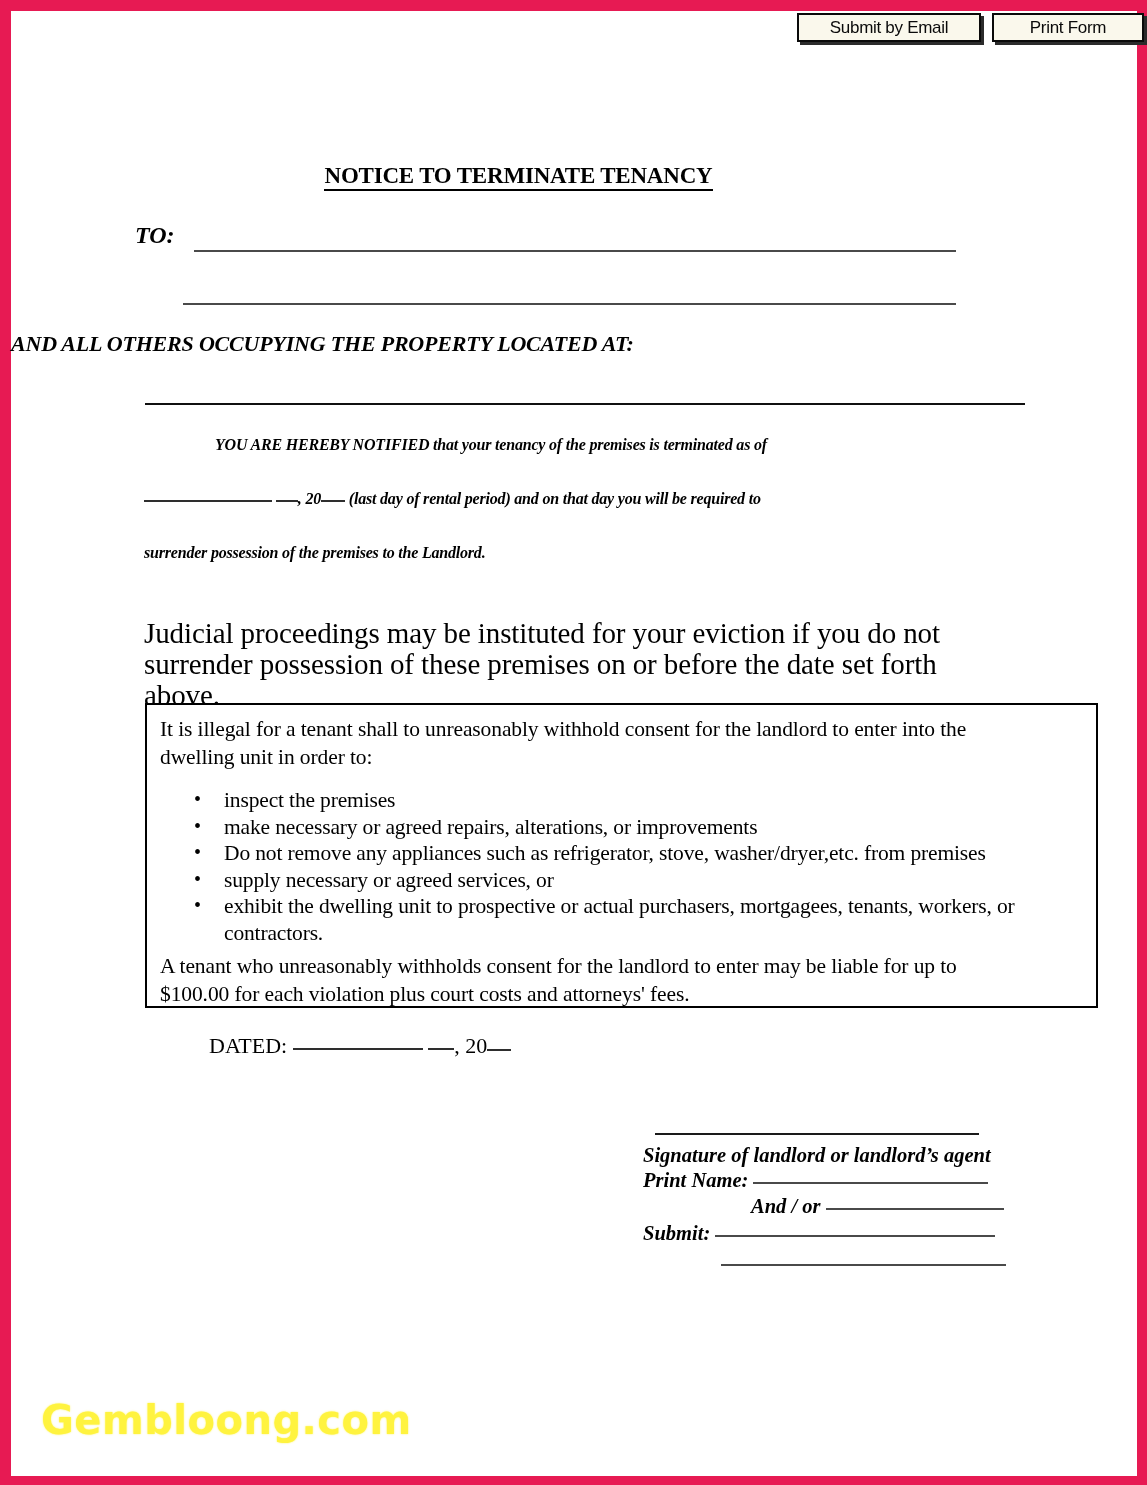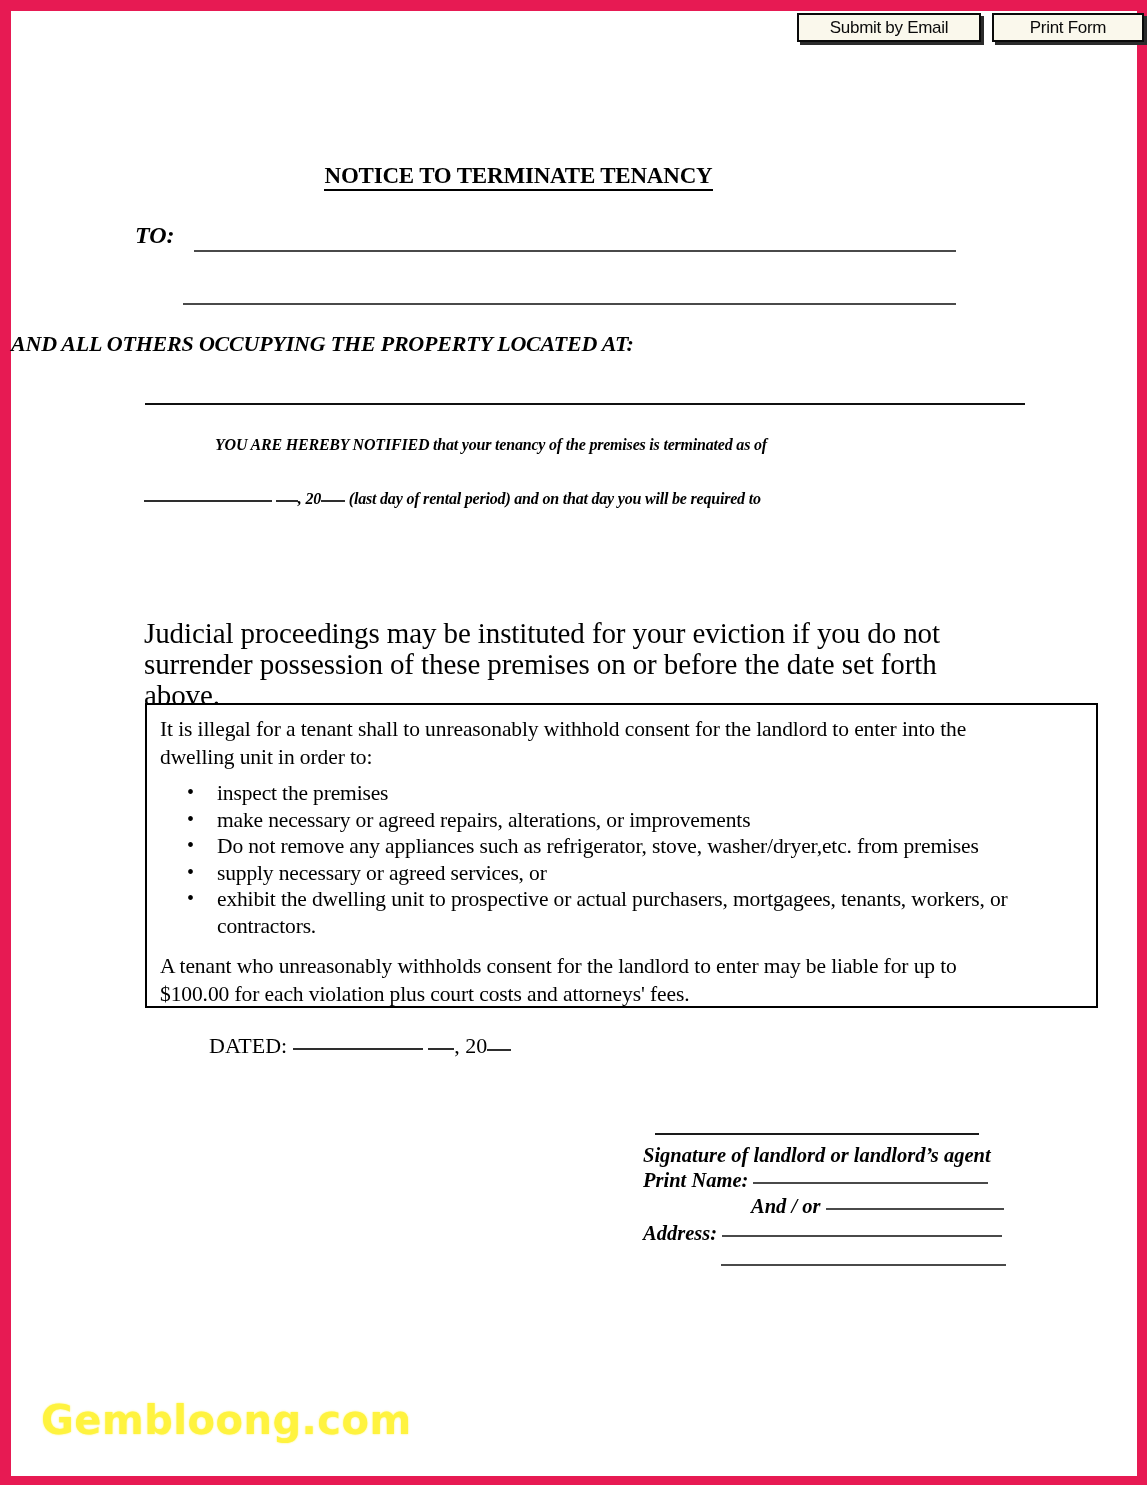--- a/index.html
+++ b/index.html
@@ -193,21 +193,21 @@
     font-size: 21.5px;
     line-height: 28px;
     color: #000;
     letter-spacing: -0.1px;
   }
   #notice-bullets {
     position: absolute;
     left: 13px;
     top: 66px;
     width: 855px;
-    margin: 9px;
+    margin: 16px;
     padding: 0;
     list-style: none;
   }
   #notice-bullets li {
     position: relative;
     padding-left: 48px;
     font-size: 21.5px;
     line-height: 26.5px;
     color: #000;
     margin-bottom: 0px;
@@ -346,20 +346,21 @@
 
       <div id="occupants-line">AND ALL OTHERS OCCUPYING THE PROPERTY LOCATED AT:</div>
       <div id="rule-address" class="rule"></div>
 
       <div id="hereby-l1" class="hereby">YOU ARE HEREBY NOTIFIED that your tenancy of the premises is terminated as of</div>
       <div id="hereby-l2" class="hereby">
         <span class="blank-short"></span>
         <span class="blank-tiny"></span><span>, 20</span><span class="blank-year"></span>
         <span>(last day of rental period) and on that day you will be required to</span>
       </div>
+      <div id="hereby-l3" class="hereby">surrender possession of the premises to the Landlord.</div>
 
       <div id="judicial">Judicial proceedings may be instituted for your eviction if you do not surrender possession of these premises on or before the date set forth above.</div>
 
       <div id="notice-box">
         <div id="notice-intro">It is illegal for a tenant shall to unreasonably withhold consent for the landlord to enter into the dwelling unit in order to:</div>
         <ul id="notice-bullets">
           <li>inspect the premises</li>
           <li>make necessary or agreed repairs, alterations, or improvements</li>
           <li>Do not remove any appliances such as refrigerator, stove, washer/dryer,etc. from premises</li>
           <li>supply necessary or agreed services, or</li>
@@ -379,21 +380,21 @@
         <div id="sig-caption">Signature of landlord or landlord’s agent</div>
         <div id="sig-printname">
           <span>Print Name:</span>
           <span class="blank-fill-lg"></span>
         </div>
         <div id="sig-andor">
           <span>And / or</span>
           <span class="blank-fill-md"></span>
         </div>
         <div id="sig-address">
-          <span>Address:</span>
+          <span>Submit:</span>
           <span class="blank-fill-xl"></span>
         </div>
       </div>
       <div id="sig-address2-rule"></div>
 
       <div id="watermark">Gembloong.com</div>
 
     </div>
   </div>
 </div>

